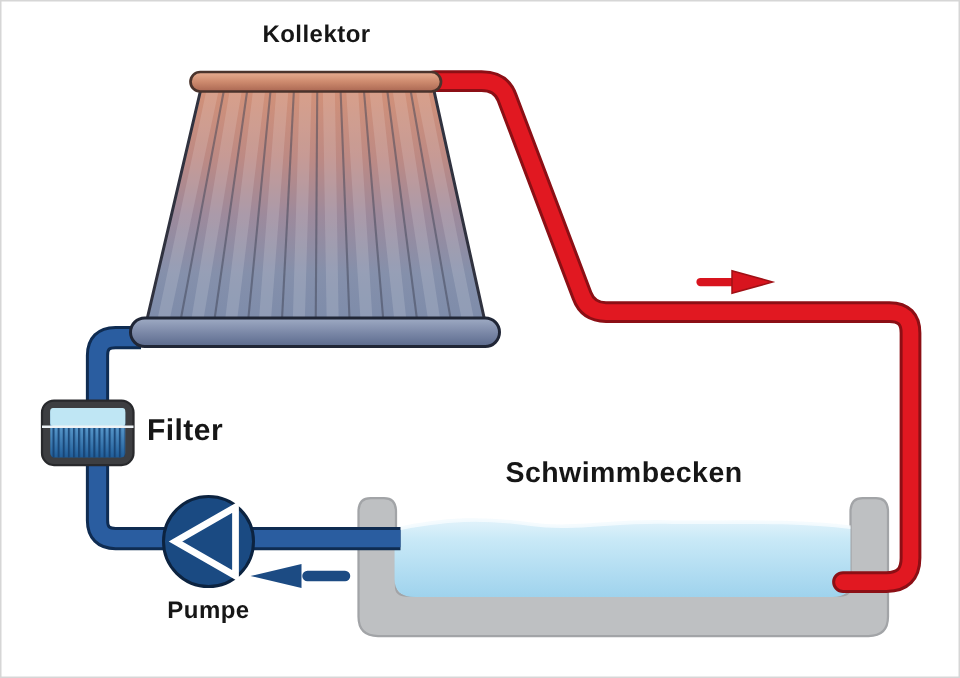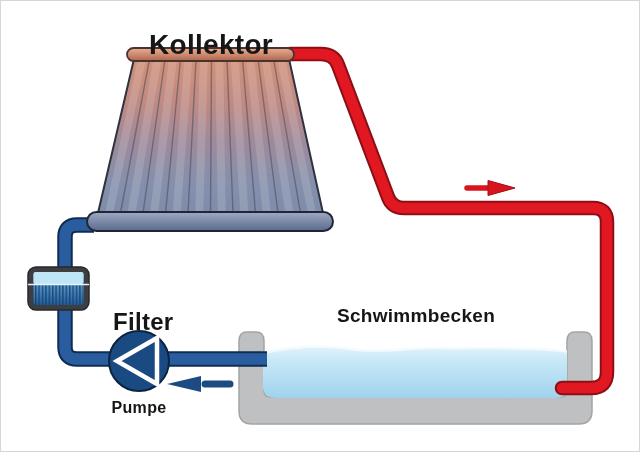--- a/index.html
+++ b/index.html
@@ -14,22 +14,22 @@
   }
   .canvas svg{position:absolute;left:0;top:0;}
   .label{
     position:absolute;
     font-family:"Liberation Sans", sans-serif;
     font-weight:bold;
     color:#161616;
     white-space:nowrap;
     letter-spacing:0.3px;
   }
-  .lbl-collector{left:210px;top:28px;font-size:28px;transform:translateX(-50%);text-align:right;}
-  .lbl-filter{left:112px;top:275px;font-size:24px;margin-top:32px;}
+  .lbl-collector{left:210px;top:14px;font-size:16px;transform:translateX(-50%);text-align:right;}
+  .lbl-filter{left:97px;top:275px;font-size:20px;}
   .lbl-pump{left:138px;top:398px;font-size:16px;transform:translateX(-50%);}
   .lbl-pool{left:415px;top:304px;font-size:19px;transform:translateX(-50%);}
 </style>
 </head>
 <body>
 
 <div class="canvas">
 
   <svg width="640" height="452" viewBox="0 0 640 452">
     <defs>

